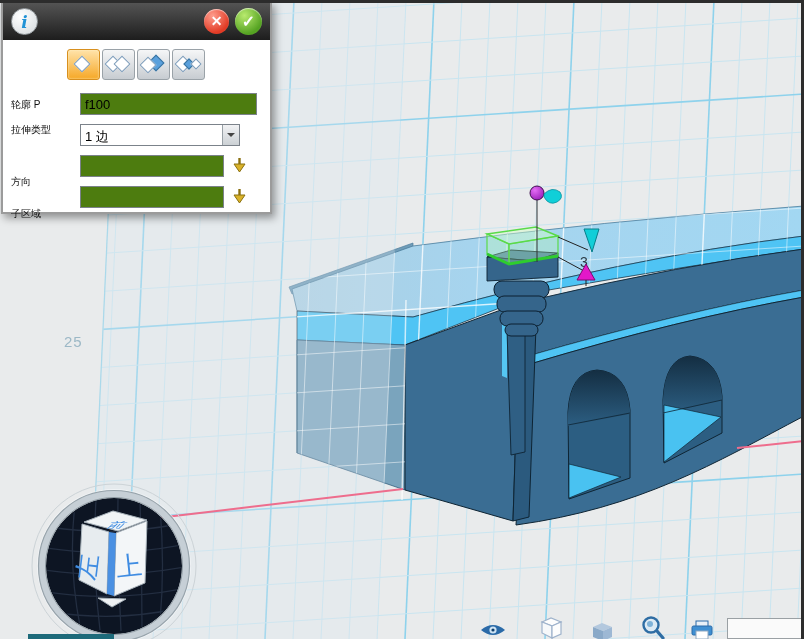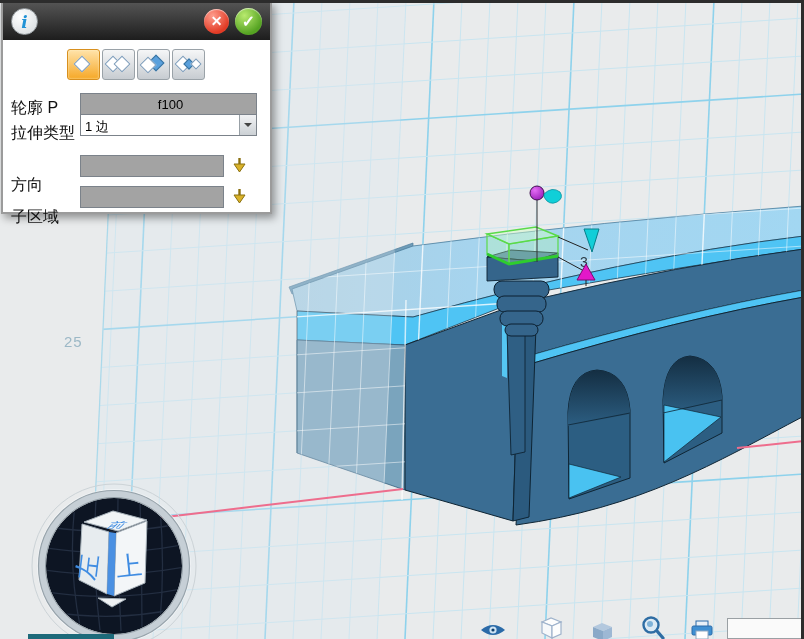--- a/index.html
+++ b/index.html
@@ -30,23 +30,23 @@
           color:#fff;font-size:16px;font-weight:bold;line-height:27px;text-align:center;}
   .dlg-toolbar{position:absolute;left:64px;top:46px;display:flex;gap:2px;}
   .tbtn{width:31px;height:29px;border:1px solid #9aa2a8;border-radius:3px;
           background:linear-gradient(#f5f6f7,#c7ccd1);position:relative;}
   .tbtn.sel{background:linear-gradient(#ffe3aa,#f6a827);border-color:#d8901f;
           box-shadow:inset 0 0 2px #fff3c8;}
   .dia{position:absolute;width:12px;height:12px;transform:rotate(45deg);
           background:#fff;border:1.5px solid #7d9cba;box-sizing:border-box;}
   .dia.blue{background:#5aa0dc;border-color:#39739f;}
   .dia.small{width:8px;height:8px;}
-  .frm-label{position:absolute;left:8px;font-size:16px;color:#101010;white-space:nowrap;}
-  .frm-input{position:absolute;height:20px;border:1px solid #7b828a;background:#a3a3a3;
-          font-size:13px;font-family:"Liberation Sans",sans-serif;padding:0 0 0 4px;color:#000;text-align:center;}
+  .frm-label{position:absolute;left:8px;font-size:10px;color:#101010;white-space:nowrap;}
+  .frm-input{position:absolute;height:20px;border:1px solid #7b828a;background:#4d7c0f;
+          font-size:13px;font-family:"Liberation Sans",sans-serif;padding:0 0 0 4px;color:#000;}
   .combo{position:absolute;height:22px;border:1px solid #7b828a;background:#fff;
           font-size:13px;box-sizing:border-box;}
   .combo .val{position:absolute;left:4px;top:3px;}
   .combo .drop{position:absolute;right:0;top:0;bottom:0;width:16px;
           background:linear-gradient(#f1f2f4,#ccd1d5);border-left:1px solid #98a0a6;}
   .combo .drop:after{content:"";position:absolute;left:4px;top:8px;border:4px solid transparent;
           border-top-color:#444;}
   .pick{position:absolute;width:19px;height:19px;}
 
   
@@ -359,21 +359,21 @@
         <span class="dia" style="left:4px;top:8px"></span>
         <span class="dia blue small" style="left:12px;top:10px"></span>
         <span class="dia small" style="left:19px;top:10px"></span>
       </div>
     </div>
 
     <span class="frm-label" style="top:95px">轮廓 P</span>
     <input class="frm-input" style="left: 77px; top: 90px; width: 171px;" value="f100">
 
     <span class="frm-label" style="top:120px">拉伸类型</span>
-    <div class="combo" style="left:77px;top:111px;width:177px">
+    <div class="combo" style="left:77px;top:121px;width:160px">
       <span class="val">1 边</span>
       <span class="drop"></span>
     </div>
 
     <span class="frm-label" style="top:172px">方向</span>
     <input class="frm-input" style="left: 77px; top: 152px; width: 138px;" value="">
     <span class="pick" style="left:227px;top:153px">
       <svg width="19" height="19">
           <g stroke="#8a7010" fill="#d9b22a">
         <line x1="9.5" y1="2" x2="9.5" y2="9" stroke-width="2.4"></line>

